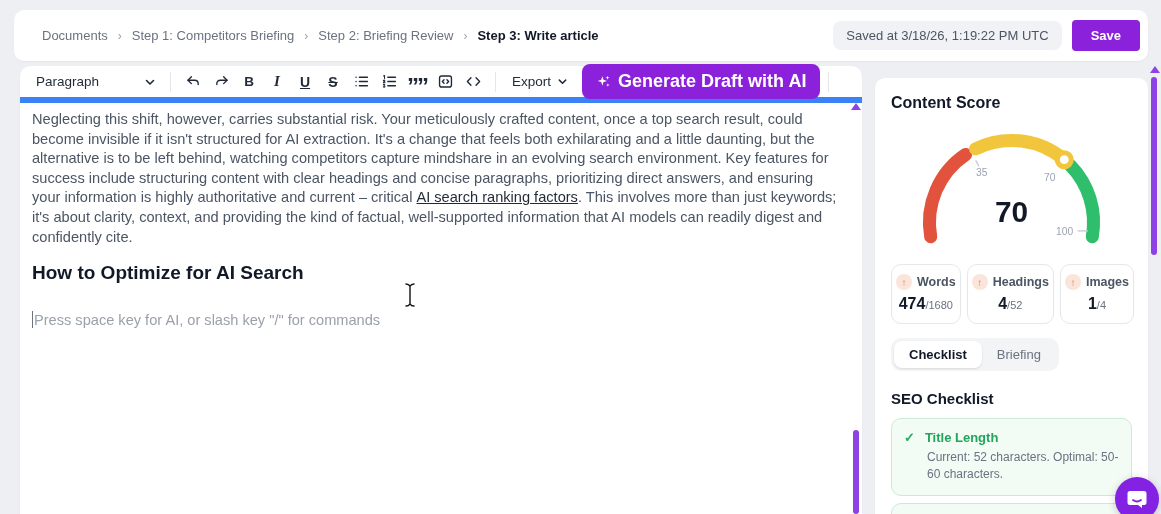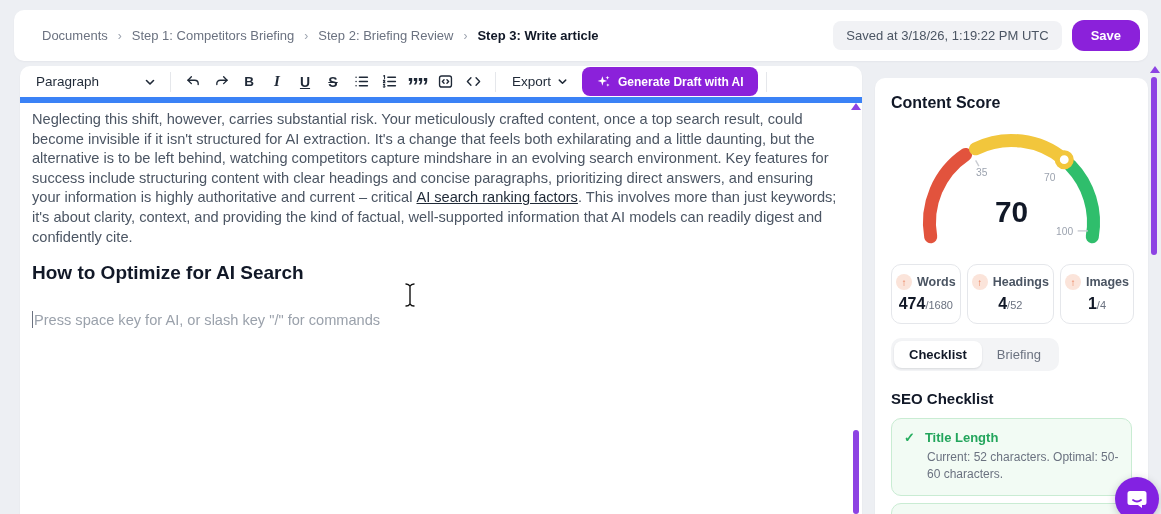--- a/index.html
+++ b/index.html
@@ -25,21 +25,21 @@
   .crumb.active { color:#111827; font-weight:600; }
   .crumb-sep { color:#9ca3af; font-size:12px; }
   .saved-pill {
     background:#f1f2f5; color:#4b5563; font-size:13px;
     border-radius:8px; padding:7px 13px; margin-right:10px; white-space:nowrap;
   }
   .btn-purple {
     background:#8b21da; color:#fff; border:none; cursor:pointer;
     font-family:"Liberation Sans", sans-serif;
   }
-  .save-btn { border-radius:12px; padding:8px 19px; font-size:13px; font-weight:600; }
+  .save-btn { border-radius:4px; padding:8px 19px; font-size:13px; font-weight:600; }
 
   
   .editor-card {
     left:20px; top:66px; width:842px; height:448px;
     border-radius:10px 10px 0 0;
     box-shadow:0 1px 2px rgba(16,24,40,.05);
   }
   .toolbar {
     height:37px; display:flex; align-items:center;
     padding:0 10px 0 14px; border-bottom:6px solid #3b82f6;
@@ -54,21 +54,21 @@
     border-radius:6px; cursor:pointer; color:#1f2937; font-size:14px; flex:none;
   }
   .tb-letter { font-weight:700; font-size:13.5px; }
   .tb-italic { font-style:italic; font-weight:600; font-family:"Liberation Serif",serif; font-size:15px; }
   .tb-under { text-decoration:underline; font-weight:600; }
   .tb-strike { text-decoration:line-through; font-weight:600; }
   .tb-quote { font-size:24px; font-weight:700; line-height:10px; padding-top:10px; letter-spacing:-2px; }
   .export-btn { display:flex; align-items:center; gap:6px; font-size:13.5px; cursor:pointer; padding:5px 8px; }
   .generate-btn {
     display:flex; align-items:center; gap:7px;
-    border-radius:8px; padding:7px 14px; font-size:12px; font-weight:700; margin-left:6px;
+    border-radius:8px; padding:7px 14px; font-size:18px; font-weight:700; margin-left:6px;
   }
   .tb-icon-svg { stroke:#1f2937; fill:none; stroke-width:1.6; stroke-linecap:round; stroke-linejoin:round; }
 
   .editor-content { padding:7px 18px 0 12px; position:relative; }
   .doc-paragraph { font-size:14.6px; line-height:19.6px; color:#4b5563; }
   .doc-link { color:#1f2937; text-decoration:underline; font-weight:500; cursor:pointer; }
   .doc-heading { font-size:19px; font-weight:700; color:#111827; margin-top:15px; }
   .placeholder-row { margin-top:27px; display:flex; align-items:center; }
   .editor-caret { width:1px; height:17px; background:#6b7280; margin-right:1px; }
   .placeholder-text { font-size:14.6px; color:#9aa1ab; }

